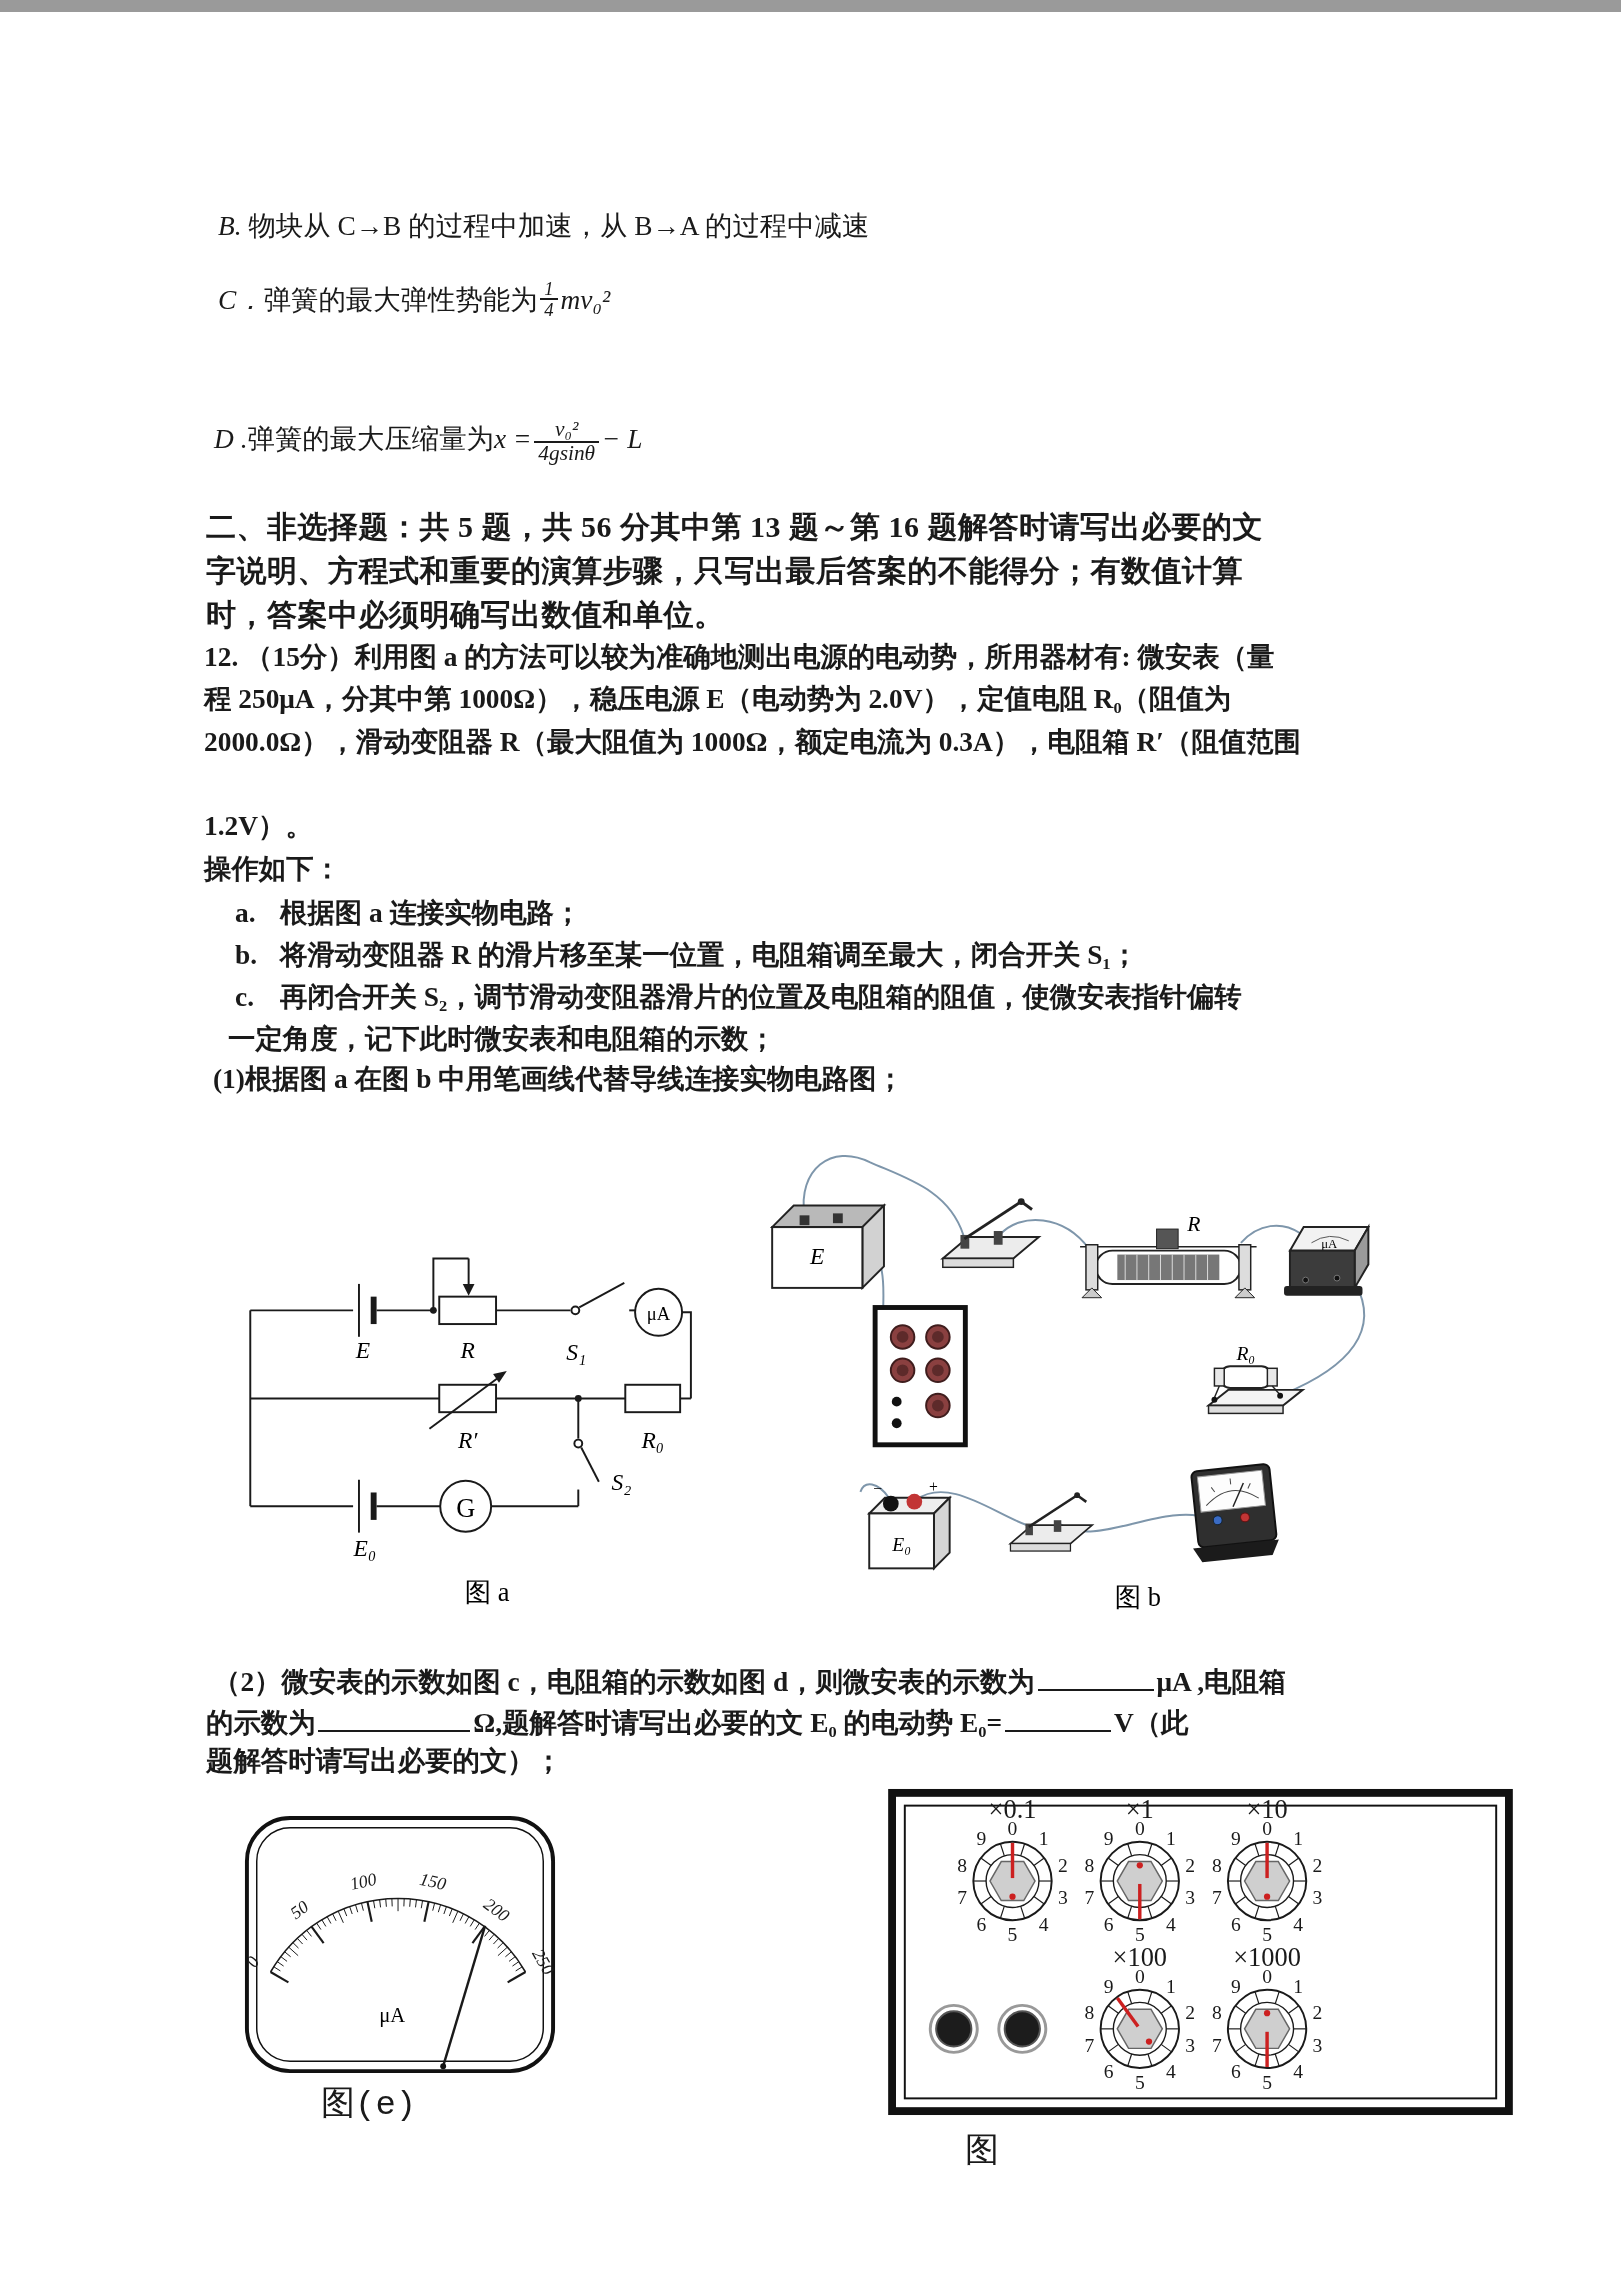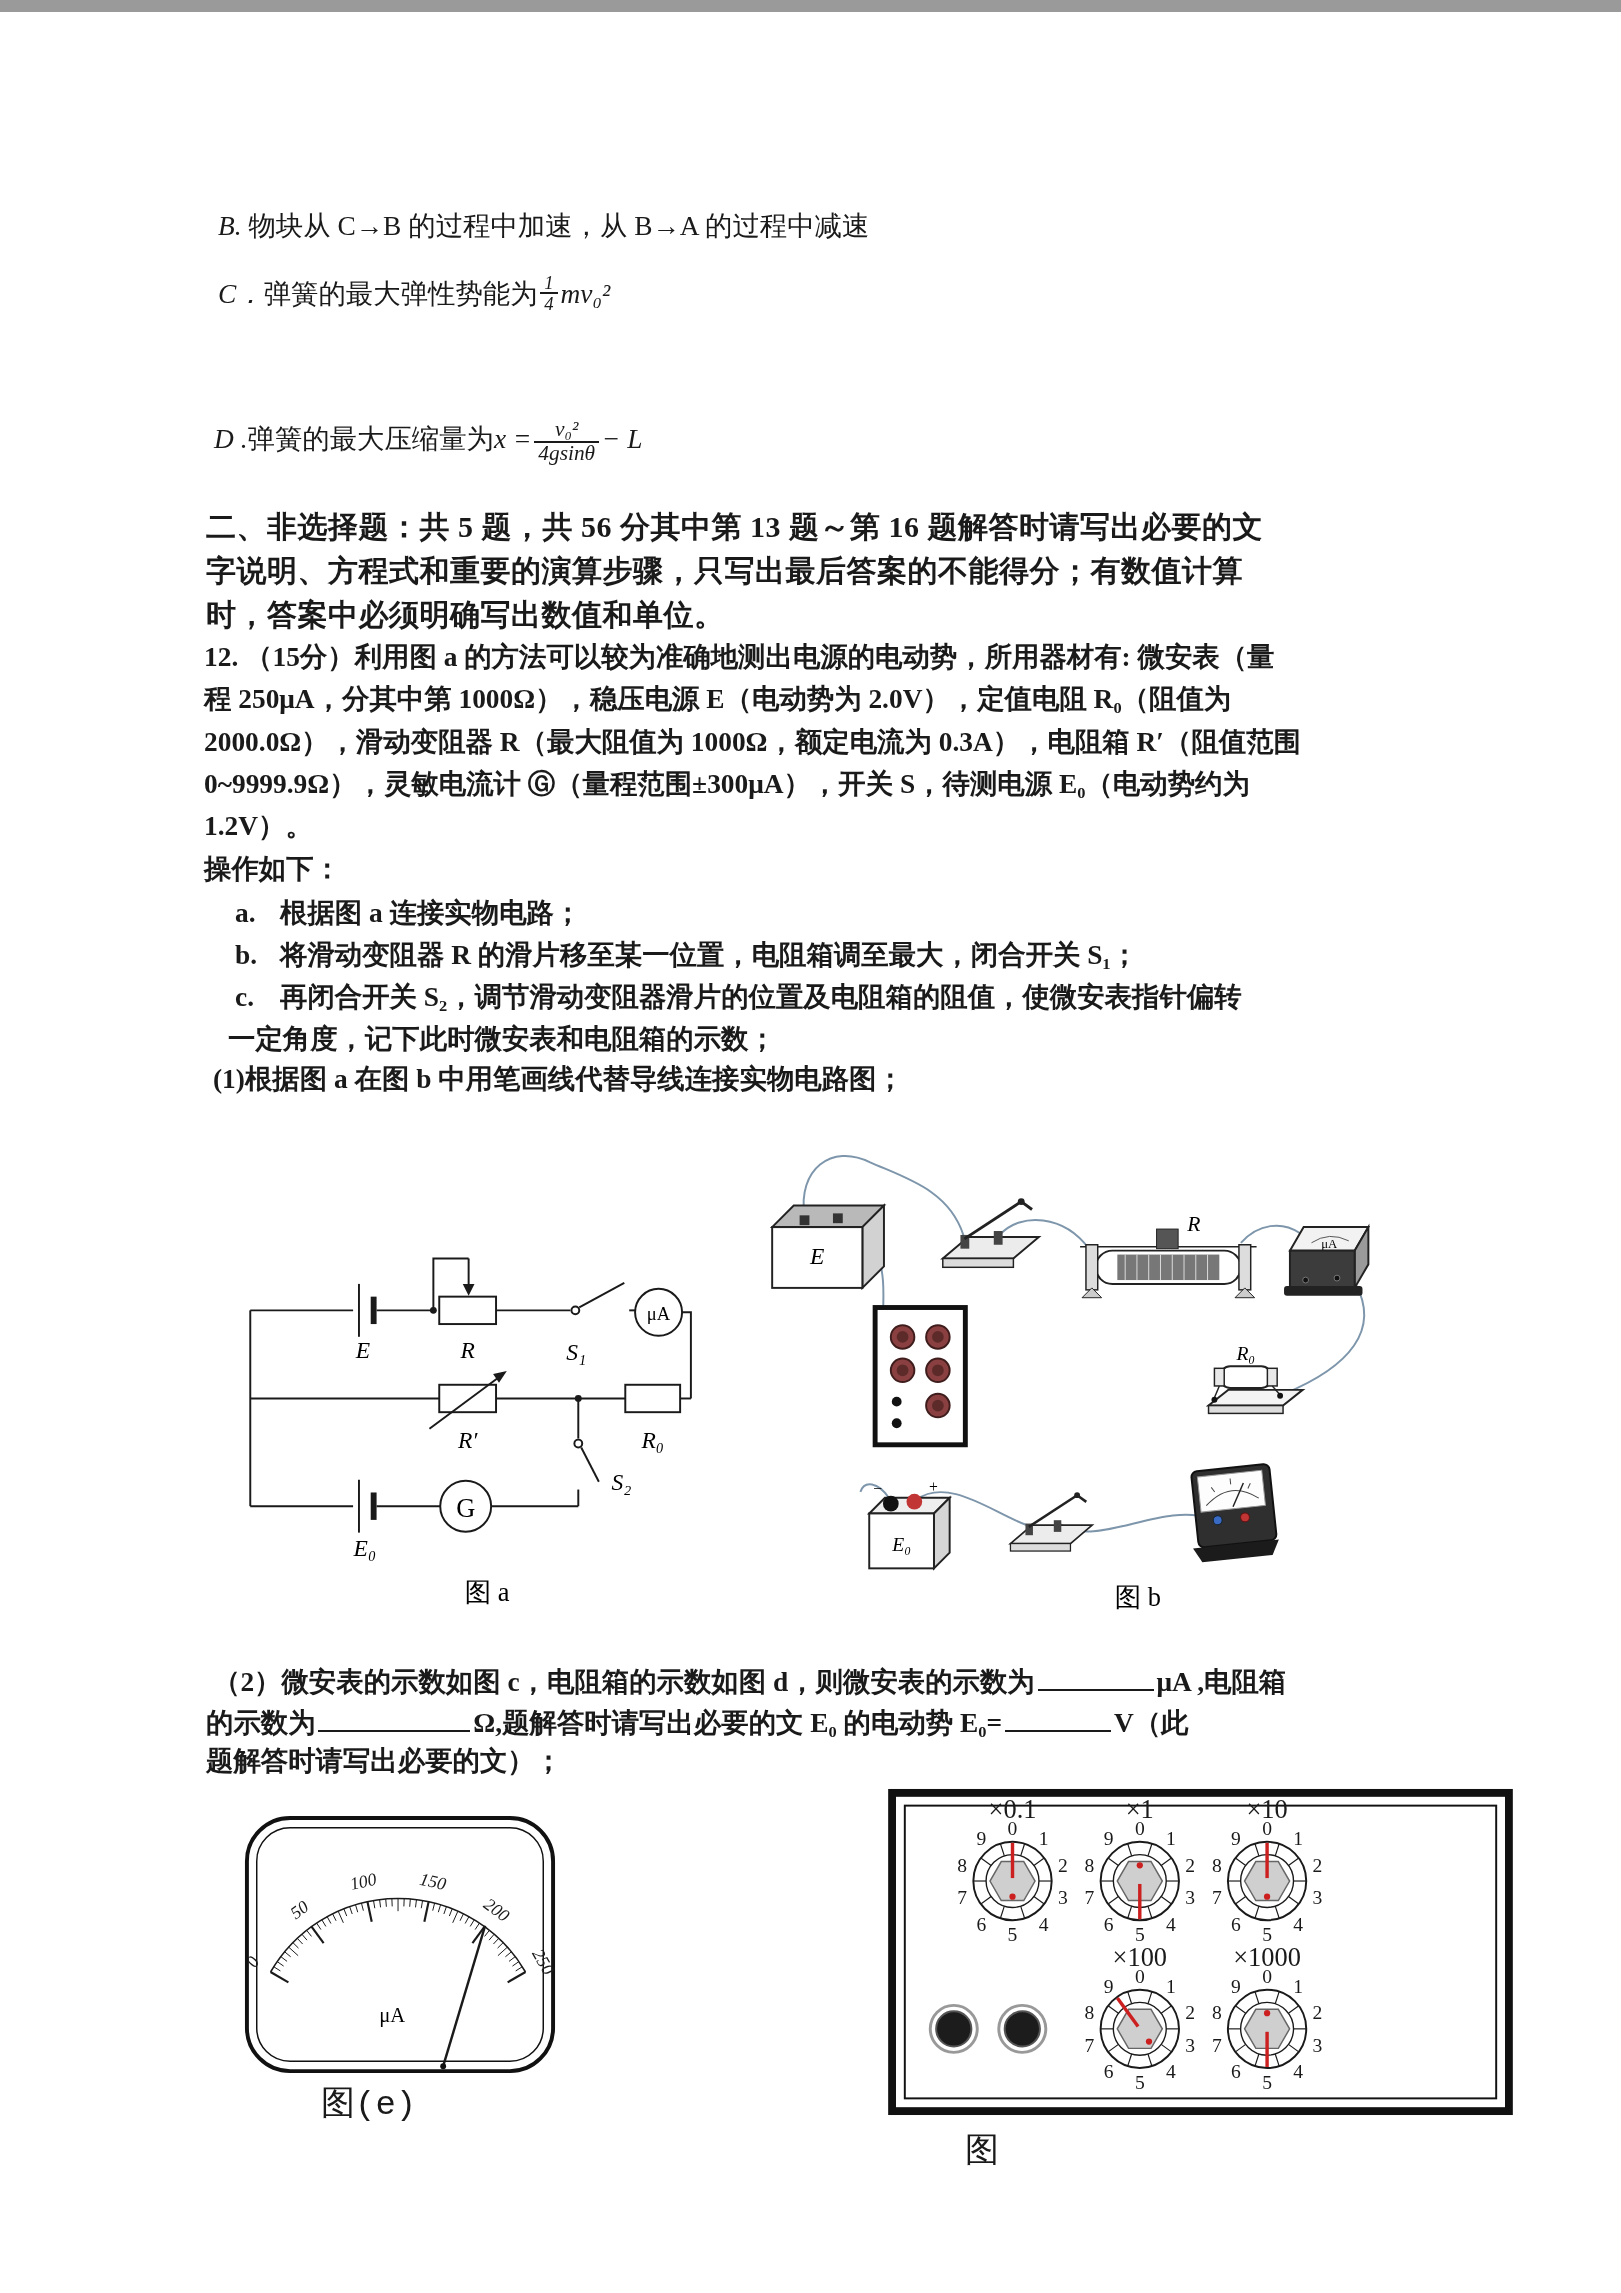--- a/index.html
+++ b/index.html
@@ -20,32 +20,31 @@
   .caption{font-size:34px;font-family:Liberation Mono, monospace;}
   svg text{font-family:"Liberation Serif", serif;}
 </style>
 </head>
 <body>
 
 <div class="page">
 
   <div class="abs opt" style="left:218px;top:196px"><span class="it">B.</span><span> 物块从 C→B 的过程中加速，从 B→A 的过程中减速</span></div>
 
-  <div class="abs opt" style="left:218px;top:261px"><span class="it">C．</span><span>弹簧的最大弹性势能为</span><span class="frac frac-sm"><span class="num">1</span><span class="den">4</span></span><span class="it">mv₀²</span></div>
+  <div class="abs opt" style="left:218px;top:267px"><span class="it">C．</span><span>弹簧的最大弹性势能为</span><span class="frac frac-sm"><span class="num">1</span><span class="den">4</span></span><span class="it">mv₀²</span></div>
 
   <div class="abs opt" style="left:214px;top:407px"><span class="it">D .</span><span>弹簧的最大压缩量为</span><span class="it">x =</span><span class="frac frac-lg"><span class="num">v₀²</span><span class="den">4gsinθ</span></span><span class="it">− L</span></div>
 
   <div class="abs hdr" style="left:206px;top:495px">二、非选择题：共 5 题，共 56 分其中第 13 题～第 16 题解答时请写出必要的文</div>
   <div class="abs hdr" style="left:206px;top:539px">字说明、方程式和重要的演算步骤，只写出最后答案的不能得分；有数值计算</div>
   <div class="abs hdr" style="left:206px;top:583px">时，答案中必须明确写出数值和单位。</div>
 
   <div class="abs body-text" style="left:204px;top:629px">12.  （15分）利用图 a 的方法可以较为准确地测出电源的电动势，所用器材有: 微安表（量</div>
   <div class="abs body-text" style="left:204px;top:671px">程 250μA，分其中第 1000Ω），稳压电源 E（电动势为 2.0V），定值电阻 R₀（阻值为</div>
   <div class="abs body-text" style="left:204px;top:714px">2000.0Ω），滑动变阻器 R（最大阻值为 1000Ω，额定电流为 0.3A），电阻箱 R′（阻值范围</div>
-  <div class="abs body-text" style="left:204px;top:756px">0~9999.9Ω），灵敏电流计 Ⓖ（量程范围±300μA），开关 S，待测电源 E₀（电动势约为</div>
   <div class="abs body-text" style="left:204px;top:798px">1.2V）。</div>
   <div class="abs body-text" style="left:204px;top:841px">操作如下：</div>
 
   <div class="abs body-text" style="left:235px;top:885px"><span class="step-label">a.</span><span>根据图 a 连接实物电路；</span></div>
   <div class="abs body-text" style="left:235px;top:969px"><span class="step-label">c.</span><span>再闭合开关 S₂，调节滑动变阻器滑片的位置及电阻箱的阻值，使微安表指针偏转</span></div>
   <div class="abs body-text" style="left:235px;top:927px"><span class="step-label">b.</span><span>将滑动变阻器 R 的滑片移至某一位置，电阻箱调至最大，闭合开关 S₁；</span></div>
   <div class="abs body-text" style="left:228px;top:1011px">一定角度，记下此时微安表和电阻箱的示数；</div>
   <div class="abs body-text" style="left:213px;top:1051px">(1)根据图 a 在图 b 中用笔画线代替导线连接实物电路图；</div>
 
   <svg class="abs" style="left:196px;top:1127px" width="510" height="470" viewBox="0 0 520 480">

